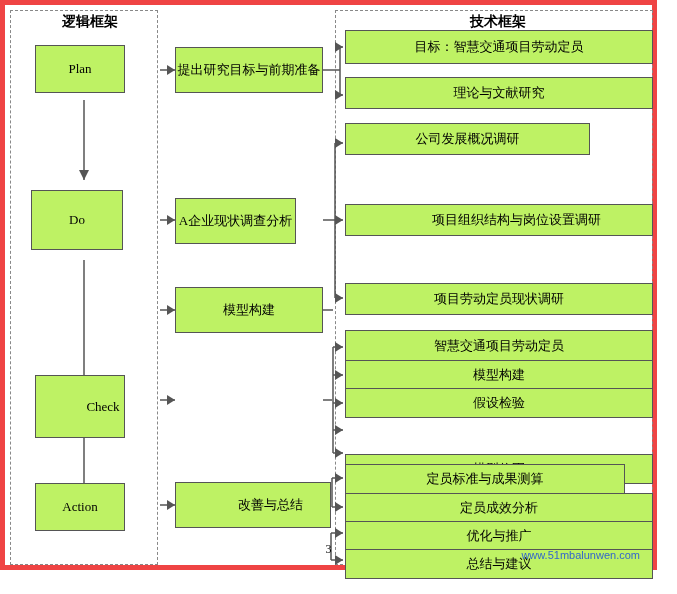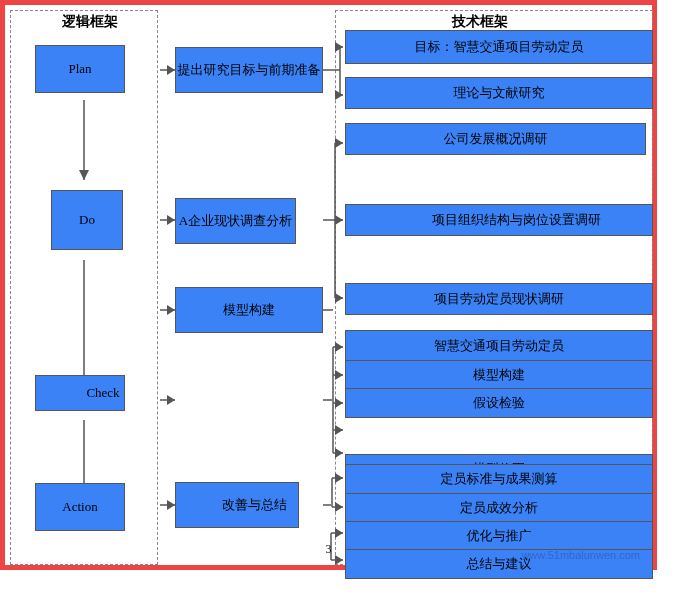--- a/index.html
+++ b/index.html
@@ -45,21 +45,21 @@
     .text-label {
       position: absolute;
       text-align: center;
       font-size: 13px;
     }
 
     .box-rect {
       position: absolute;
       border: 1px solid #555;
       text-align: center;
-      background: #3b82f6;
+      background: #bef264;
       display: flex;
       align-items: center;
       justify-content: center;
       font-size: 13px;
     }
 
     svg.connectors {
       position: absolute;
       top: 0;
       left: 0;
@@ -148,60 +148,60 @@
     <line x1="326" y1="555" x2="338" y2="555" stroke="#555" stroke-width="1.5"></line>
     <polygon points="338,555 330,550 330,560" fill="#555"></polygon>
   </svg>
 
   <div class="text-label" style="left:20px; top:8px; width:130px; font-weight:bold; font-size:14px;">逻辑框架</div>
 
   <div class="box-rect" style="left:30px; top:40px; width:90px; height:48px;">
     <span>Plan</span>
   </div>
 
-  <div class="box-rect" style="left:46px; top:185px; width:72px; height:60px;">
+  <div class="box-rect" style="left:26px; top:185px; width:92px; height:60px;">
     <span>Do</span>
   </div>
 
-  <div class="box-rect" style="left:30px; top:370px; width:90px; height:36px;padding-left:46px;">
+  <div class="box-rect" style="left:30px; top:370px; width:90px; height:63px;padding-left:46px;">
     <span>Check</span>
   </div>
 
   <div class="box-rect" style="left:30px; top:478px; width:90px; height:48px;">
     <span>Action</span>
   </div>
 
   <div class="box-rect" style="left:170px; top:42px; width:148px; height:46px;">
     <span>提出研究目标与前期准备</span>
   </div>
 
   <div class="box-rect" style="left:170px; top:193px; width:121px; height:46px;">
     <span>A企业现状调查分析</span>
   </div>
 
   <div class="box-rect" style="left:170px; top:282px; width:148px; height:46px;">
     <span>模型构建</span>
   </div>
 
 
-  <div class="box-rect" style="left:170px; top:477px; width:124px; height:46px;padding-left:35px;">
+  <div class="box-rect" style="left:170px; top:477px; width:156px; height:46px;padding-left:35px;">
     <span>改善与总结</span>
   </div>
 
-  <div class="text-label" style="left:320px; top:8px; width:310px; font-weight:bold; font-size:14px; text-align:center;">技术框架</div>
+  <div class="text-label" style="left:338px; top:8px; width:310px; font-weight:bold; font-size:14px; text-align:center;">技术框架</div>
 
   <div class="box-rect" style="left:340px; top:25px; width:308px; height:34px;">
     <span>目标：智慧交通项目劳动定员</span>
   </div>
 
   <div class="box-rect" style="left:340px; top:72px; width:308px; height:32px;">
     <span>理论与文献研究</span>
   </div>
 
-  <div class="box-rect" style="left:340px; top:118px; width:301px; height:32px;">
+  <div class="box-rect" style="left:340px; top:118px; width:245px; height:32px;">
     <span>公司发展概况调研</span>
   </div>
 
   <div class="box-rect" style="left:340px; top:199px; width:308px; height:32px;padding-left:35px;">
     <span>项目组织结构与岗位设置调研</span>
   </div>
 
   <div class="box-rect" style="left:340px; top:278px; width:308px; height:32px;">
     <span>项目劳动定员现状调研</span>
   </div>
@@ -215,21 +215,21 @@
   </div>
 
   <div class="box-rect" style="left:340px; top:383px; width:308px; height:30px;">
     <span>假设检验</span>
   </div>
 
   <div class="box-rect" style="left:340px; top:411px; width:308px; height:30px;margin-top:38px;">
     <span>模型修正</span>
   </div>
 
-  <div class="box-rect" style="left:340px; top:459px; width:308px; height:30px;">
+  <div class="box-rect" style="left:340px; top:459px; width:280px; height:30px;">
     <span>定员标准与成果测算</span>
   </div>
 
   <div class="box-rect" style="left:340px; top:488px; width:308px; height:30px;">
     <span>定员成效分析</span>
   </div>
 
   <div class="box-rect" style="left:340px; top:516px; width:308px; height:30px;">
     <span>优化与推广</span>
   </div>

